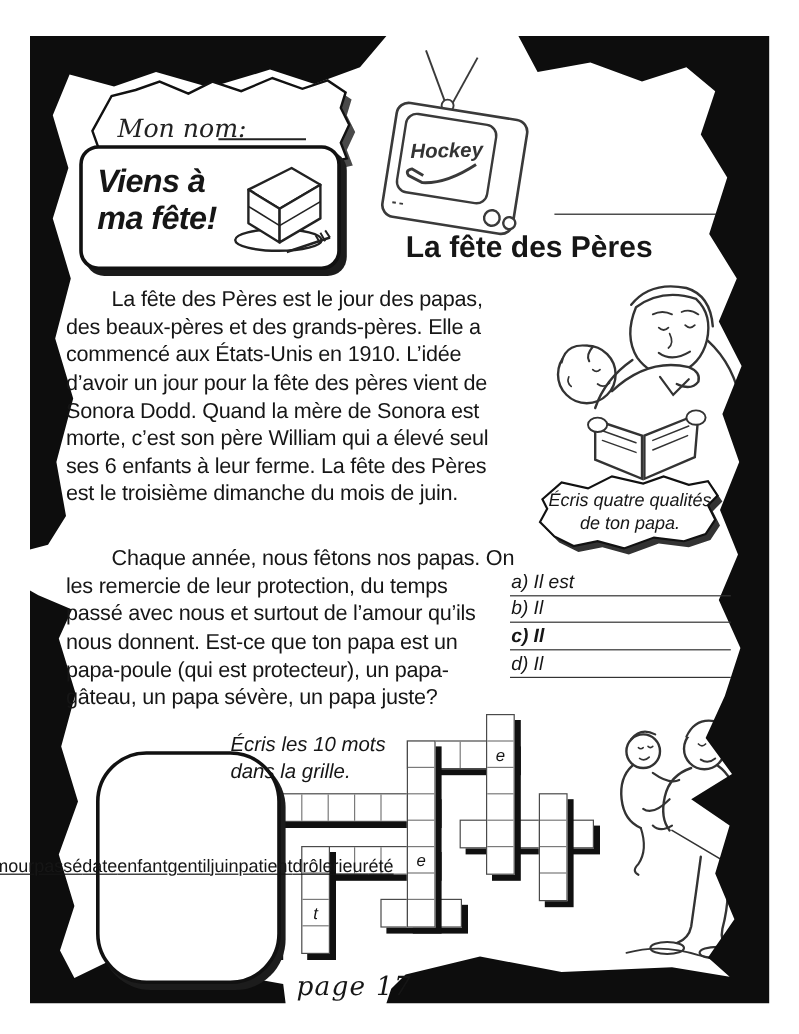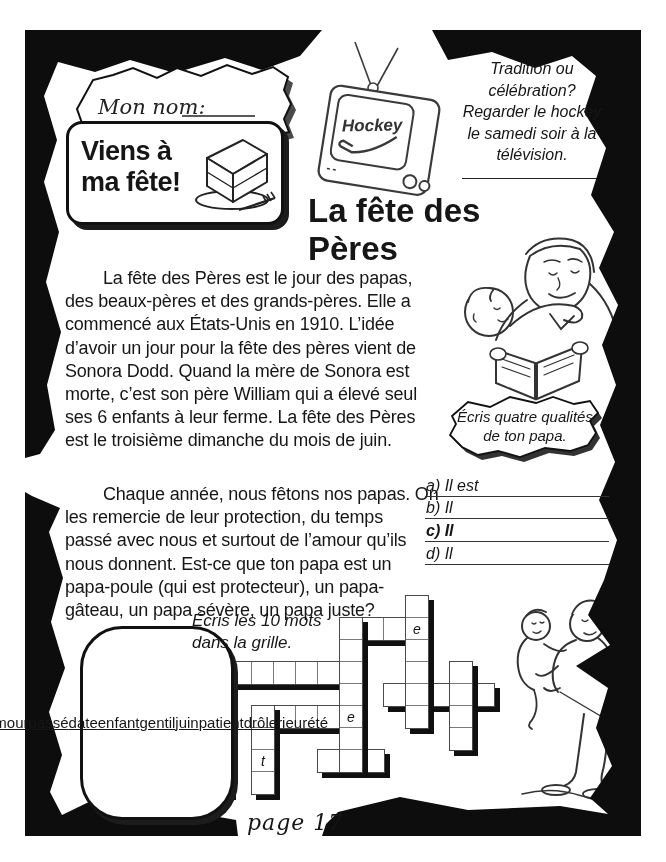--- a/index.html
+++ b/index.html
@@ -7,37 +7,37 @@
         font-family:"Liberation Sans",sans-serif;color:#161616;}
   svg{display:block;}
   .abs{position:absolute;}
 
   
   #frame{position:absolute;left:0;top:0;z-index:5;pointer-events:none;}
 
   
   #name-banner{left:60px;top:52px;z-index:6;}
   .invite-box{left:66px;top:121px;width:212px;height:98px;border:3.5px solid #111;border-radius:16px;
-              background:#fff;box-shadow:5px 5px 0 #1c1c1c;z-index:6;}
+              background:#fff;box-shadow:5px 5px 0 #1c1c1c;z-index:6;font-style:italic;}
   .invite-text{position:absolute;left:12px;top:12px;width:120px;font-size:27px;line-height:31px;
                font-weight:bold;letter-spacing:-.5px;white-space:pre-line;}
   #cake{position:absolute;right:2px;top:8px;}
 
   
   #tv{left:298px;top:34px;z-index:6;}
 
   
   .tradition{left:448px;top:58px;width:168px;text-align:center;font-style:italic;font-size:16px;
              line-height:21.5px;white-space:pre-line;z-index:6;}
   .tradition-line{left:462px;top:178px;width:135px;border-top:1.6px solid #222;z-index:6;}
 
-  .title{left:308px;top:192px;width:266px;font-size:33px;font-weight:bold;z-index:6;}
-
-  .para{left:65px;width:398px;font-size:18px;line-height:23.2px;white-space:pre-line;
-        text-indent:38px;z-index:6;letter-spacing:-.2px;margin-top:29px;}
+  .title{left:308px;top:192px;width:266px;text-align:center;font-size:25px;font-weight:bold;z-index:6;}
+
+  .para{left:55px;width:398px;font-size:18px;line-height:23.2px;white-space:pre-line;
+        text-indent:38px;z-index:6;letter-spacing:-.2px;}
   #para1{top:238px;}
   #para2{top:454px;}
 
   #reading{left:432px;top:232px;z-index:4;}
   #qualities-blob{left:438px;top:392px;z-index:6;}
 
   .qline{position:absolute;left:425px;width:184px;height:22px;border-bottom:1.6px solid #333;
          font-style:italic;font-size:16px;z-index:6;text-align:right;}
   .qline span{position:absolute;bottom:1px;left:1px;}
 
@@ -120,25 +120,20 @@
       <g transform="rotate(-10 72 94)">
         <text x="42" y="98" font-family="Liberation Sans, sans-serif" font-size="17" font-weight="bold" font-style="italic" fill="#333">Hockey</text>
       </g>
       <path d="M98,100 Q76,120 56,122 L44,118 Q40,114 46,112 L56,116" stroke="#3a3a3a" stroke-width="2.4" fill="none"></path>
       <circle cx="118" cy="142" r="6.5" fill="#fff" stroke="#3a3a3a" stroke-width="2"></circle>
       <circle cx="133" cy="144" r="5" fill="#fff" stroke="#3a3a3a" stroke-width="2"></circle>
       <path d="M34,142 h3 M40,142 h3" stroke="#3a3a3a" stroke-width="1.6"></path>
     </g>
   </svg>
 
-  <div class="abs tradition">Tradition ou
-célébration?
-Regarder le hockey
-le samedi soir à la
-télévision.</div>
   <div class="abs tradition-line"></div>
 
   <div class="abs title">La fête des Pères</div>
 
   <div id="para1" class="abs para">La fête des Pères est le jour des papas,
 des beaux-pères et des grands-pères. Elle a
 commencé aux États-Unis en 1910. L’idée
 d’avoir un jour pour la fête des pères vient de
 Sonora Dodd. Quand la mère de Sonora est
 morte, c’est son père William qui a élevé seul

